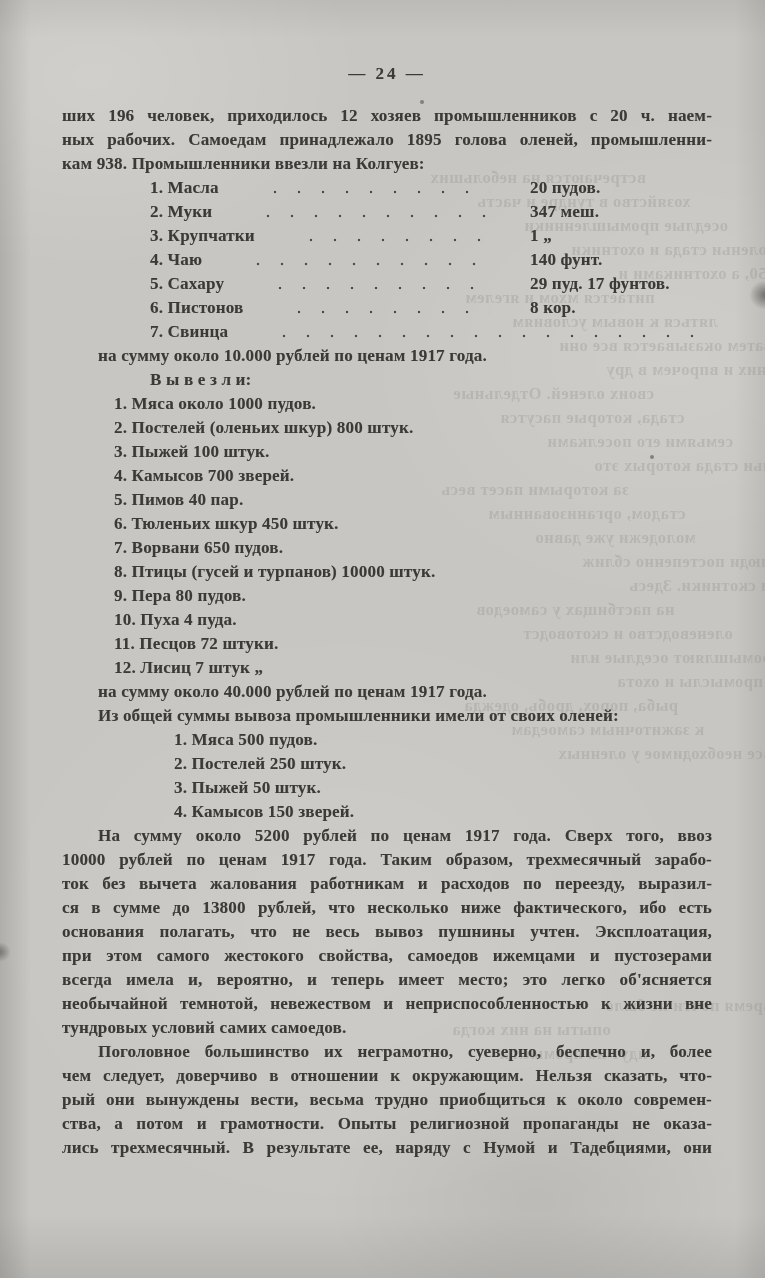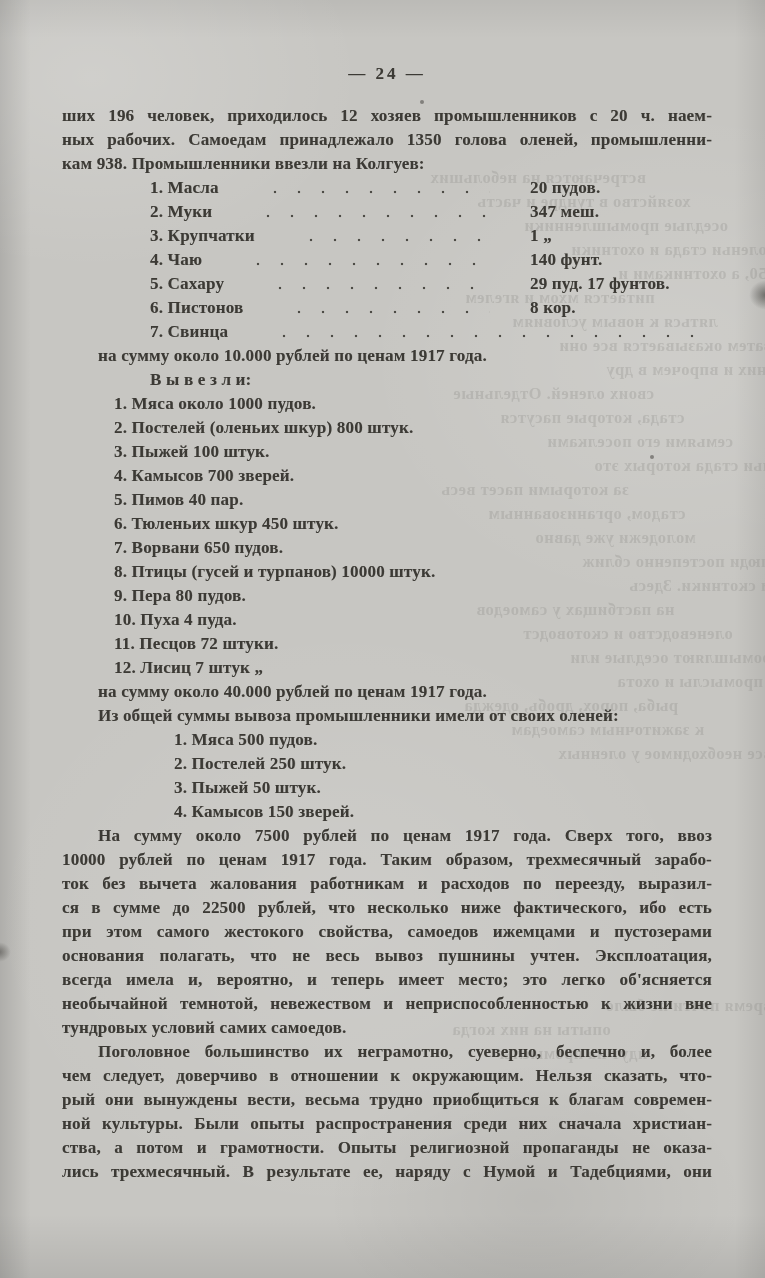--- a/index.html
+++ b/index.html
@@ -98,21 +98,21 @@
   <div class="speck" style="left:420px; top:100px;"></div>
   <div class="speck" style="left:650px; top:455px;"></div>
 
   <div class="content">
     <div class="pageno">— 24 —</div>
 
     <div class="para">
 
         <div class="jline">ших 196 человек, приходилось 12 хозяев промышленников с 20 ч. наем-</div>
 
-        <div class="jline">ных рабочих. Самоедам принадлежало 1350 голова оленей, промышленни-</div>
+        <div class="jline">ных рабочих. Самоедам принадлежало 1895 голова оленей, промышленни-</div>
       </div>
     <div class="line">кам 938. Промышленники ввезли на Колгуев:</div>
 
     <div>
 
         <div class="import-row">
           <span class="il-label">1. Масла</span>
           <span class="leader"></span>
           <span class="il-value">20 пудов.</span>
         </div>
@@ -190,48 +190,47 @@
 
         <div class="line pad-own">2. Постелей 250 штук.</div>
 
         <div class="line pad-own">3. Пыжей 50 штук.</div>
 
         <div class="line pad-own">4. Камысов 150 зверей.</div>
       </div>
 
     <div class="para indent-first">
 
-        <div class="jline">На сумму около 7500 рублей по ценам 1917 года. Сверх того, ввоз</div>
+        <div class="jline">На сумму около 5200 рублей по ценам 1917 года. Сверх того, ввоз</div>
 
         <div class="jline">10000 рублей по ценам 1917 года. Таким образом, трехмесячный зарабо-</div>
 
         <div class="jline">ток без вычета жалования работникам и расходов по переезду, выразил-</div>
 
-        <div class="jline">ся в сумме до 22500 рублей, что несколько ниже фактического, ибо есть</div>
+        <div class="jline">ся в сумме до 13800 рублей, что несколько ниже фактического, ибо есть</div>
+
+        <div class="jline">основания полагать, что не весь вывоз пушнины учтен. Эксплоатация,</div>
 
         <div class="jline">при этом самого жестокого свойства, самоедов ижемцами и пустозерами</div>
 
-        <div class="jline">основания полагать, что не весь вывоз пушнины учтен. Эксплоатация,</div>
-
         <div class="jline">всегда имела и, вероятно, и теперь имеет место; это легко об'ясняется</div>
 
         <div class="jline">необычайной темнотой, невежеством и неприспособленностью к жизни вне</div>
       </div>
     <div class="line">тундровых условий самих самоедов.</div>
 
     <div class="para indent-first">
 
         <div class="jline">Поголовное большинство их неграмотно, суеверно, беспечно и, более</div>
 
         <div class="jline">чем следует, доверчиво в отношении к окружающим. Нельзя сказать, что-</div>
 
 
 
-        <div class="jline">рый они вынуждены вести, весьма трудно приобщиться к благам современ-</div>
-
-        <div class="jline">ной культуры. Были опыты распространения среди них сначала христиан-</div>
+        <div class="jline">рый они вынуждены вести, весьма трудно приобщиться к около современ-</div>
+
 
         <div class="jline">ства, а потом и грамотности. Опыты религиозной пропаганды не оказа-</div>
 
         <div class="jline">лись трехмесячный. В результате ее, наряду с Нумой и Тадебциями, они</div>
       </div>
   </div>
 </div>
 
 </body></html>

